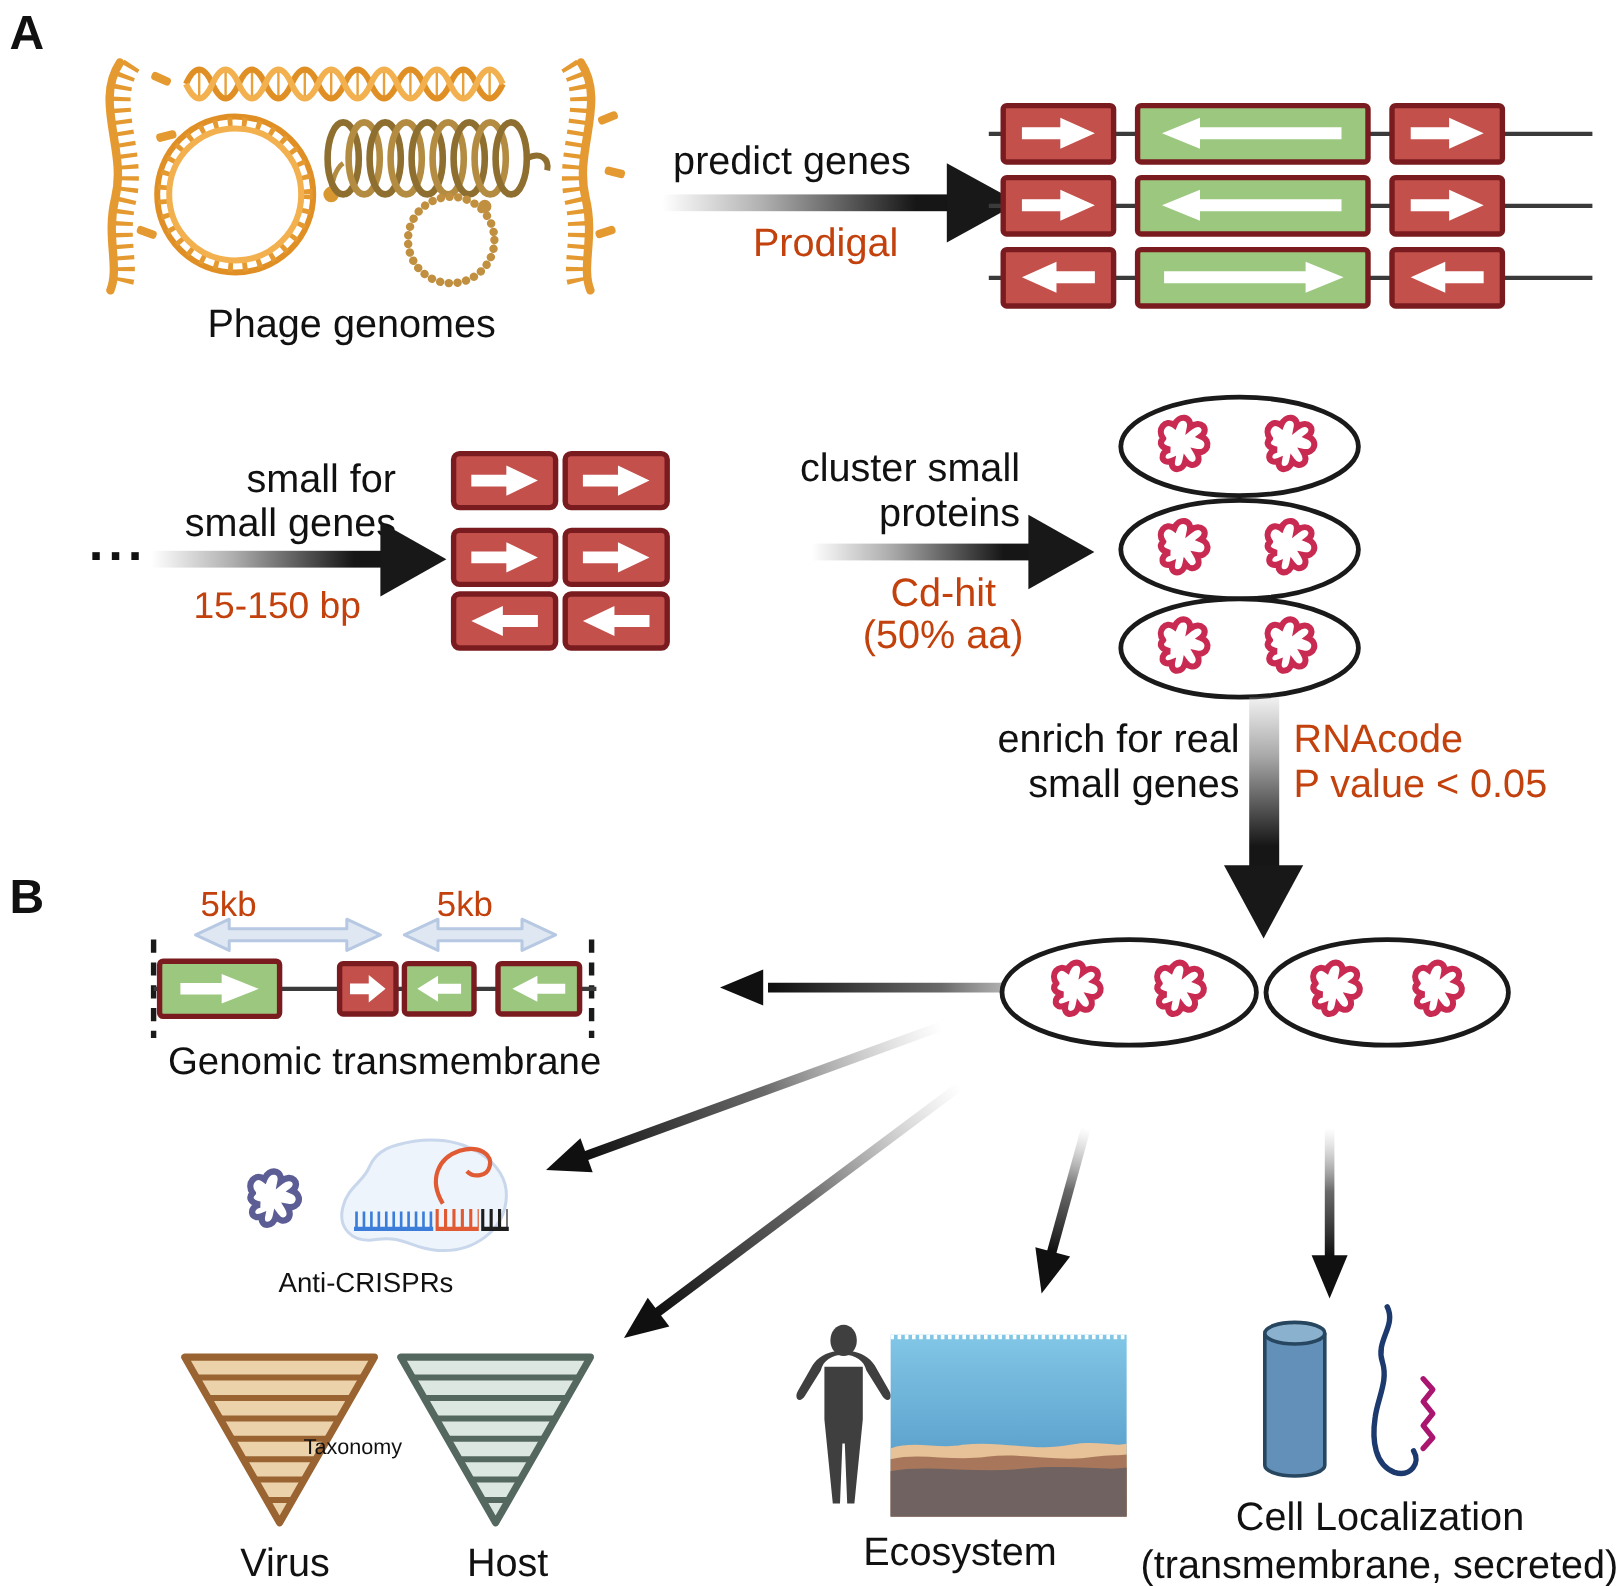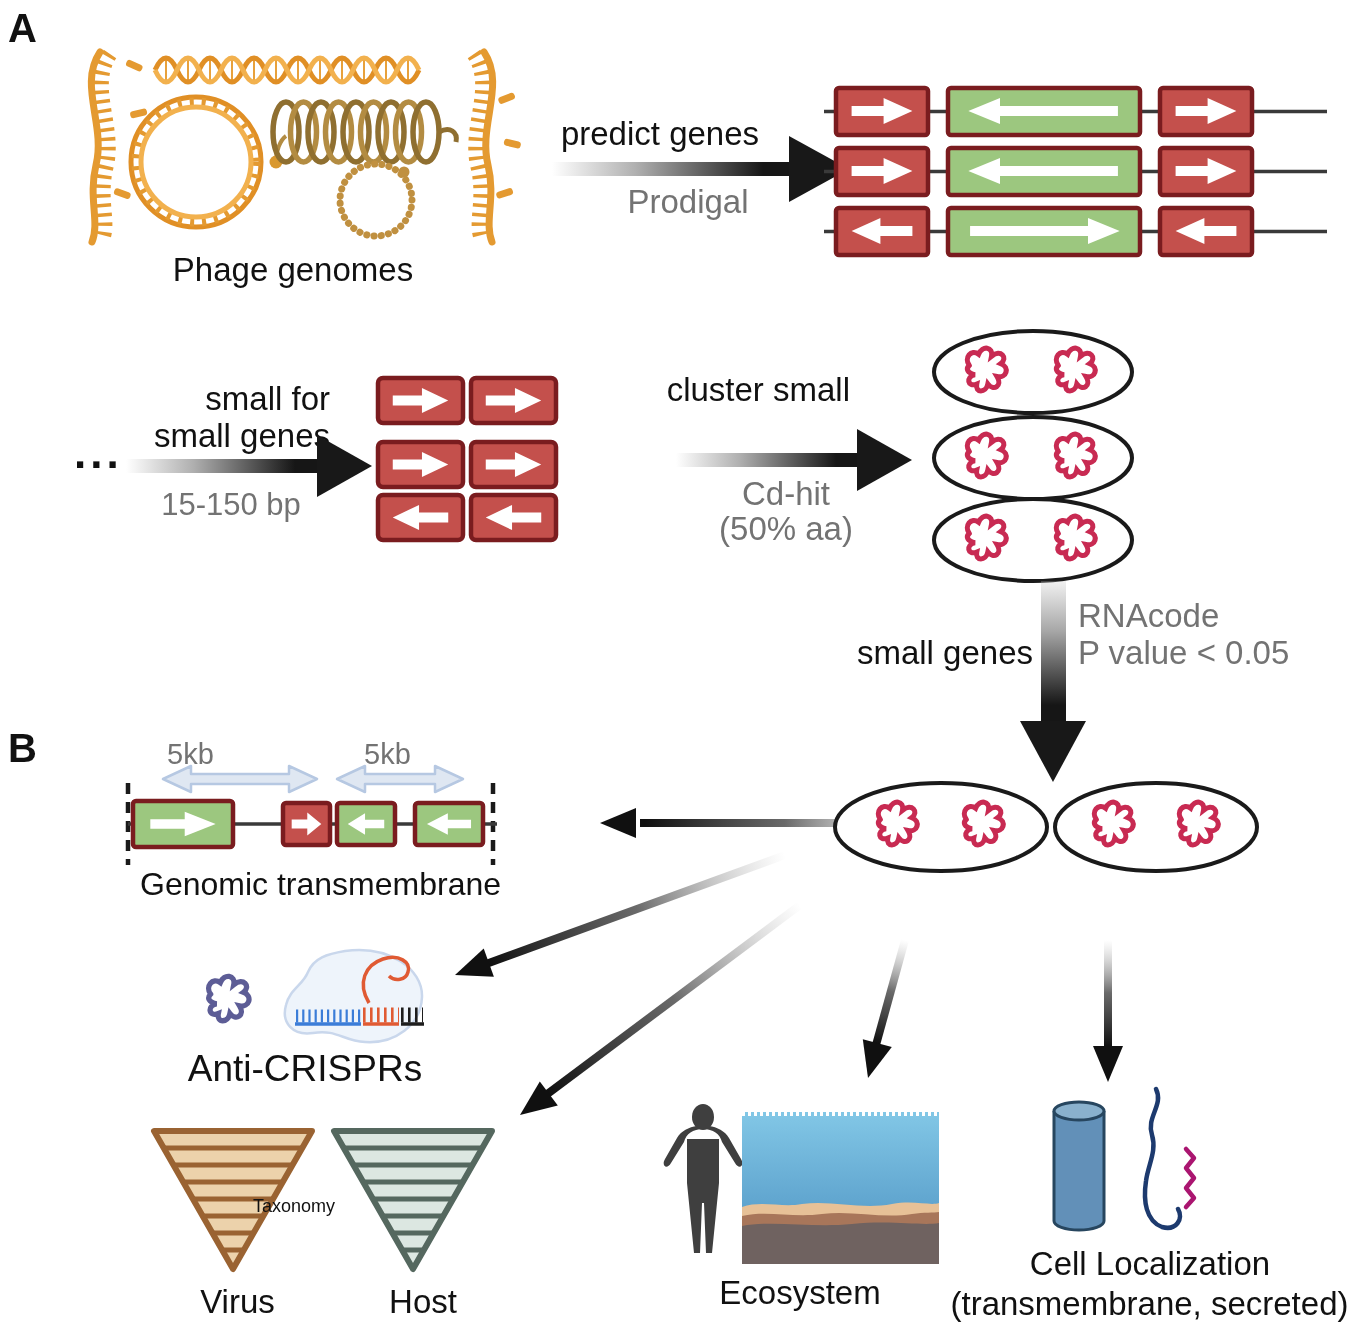--- a/index.html
+++ b/index.html
@@ -1,20 +1,20 @@
 <!DOCTYPE html>
 <html><head>
 <meta charset="utf-8">
 <style>
   html,body{margin:0;padding:0;background:#fff;}
   #fig{position:relative;width:1349px;height:1322px;background:#fff;overflow:hidden;
        font-family:"Liberation Sans","DejaVu Sans",sans-serif;color:#111;}
   .abs{position:absolute;}
   .lbl{font-size:33px;line-height:36px;white-space:nowrap;text-align:center;}
-  .gray{color:#737373;}
+  .gray{color:#c2410c;}
   .ctr{}
   .rgt{text-align:right;}
   .panel-letter{font-size:40px;font-weight:bold;}
   .shaft-r{height:14px;background:linear-gradient(to right,rgba(190,190,190,0),rgba(110,110,110,.55) 35%,#161616 88%);}
   .shaft-d{width:25px;background:linear-gradient(to bottom,rgba(200,200,200,.25),rgba(110,110,110,.6) 35%,#161616 88%);}
   .head-r{width:0;height:0;border-top:33px solid transparent;border-bottom:33px solid transparent;border-left:60px solid #181818;}
   .head-r.sm{border-top-width:31px;border-bottom-width:31px;border-left-width:55px;}
   .head-d{width:0;height:0;border-left:33px solid transparent;border-right:33px solid transparent;border-top:61px solid #181818;}
   svg{display:block;}
 </style>
@@ -213,20 +213,21 @@
       <rect x="97" y="70" width="85" height="45" rx="5" fill="#c4504c" stroke="#7a1c1f" stroke-width="4.5"></rect>
         <use href="#war" x="103" y="75" width="73" height="35"></use>
       <rect x="4" y="123" width="85" height="45" rx="5" fill="#c4504c" stroke="#7a1c1f" stroke-width="4.5"></rect>
         <use href="#wal" x="10" y="128" width="73" height="35"></use>
       <rect x="97" y="123" width="85" height="45" rx="5" fill="#c4504c" stroke="#7a1c1f" stroke-width="4.5"></rect>
         <use href="#wal" x="103" y="128" width="73" height="35"></use>
     </g>
   </svg>
 
   <div class="abs lbl rgt" style="left:650px;top:372px;width:200px">cluster small</div>
+  <div class="abs lbl rgt" style="left:650px;top:409px;width:200px">proteins</div>
   <div class="abs shaft-r" style="left:676px;top:453px;width:182px"></div>
   <div class="abs head-r sm" style="left:857px;top:429px"></div>
   <div class="abs lbl ctr gray" style="left:686px;top:476px;width:200px">Cd-hit</div>
   <div class="abs lbl ctr gray" style="left:686px;top:511px;width:200px">(50% aa)</div>
 
   <svg class="abs" style="left:920px;top:325px" width="230" height="262" viewBox="0 0 230 262">
     <g fill="#fff" stroke="#1a1a1a" stroke-width="4">
       <ellipse cx="113" cy="47" rx="99" ry="41"></ellipse>
       <ellipse cx="113" cy="133" rx="99" ry="41"></ellipse>
       <ellipse cx="113" cy="215" rx="99" ry="41"></ellipse>
@@ -236,20 +237,21 @@
         <use href="#sq" x="129" y="20" width="52" height="52"></use>
       <use href="#sq" x="40" y="106" width="52" height="52"></use>
         <use href="#sq" x="129" y="106" width="52" height="52"></use>
       <use href="#sq" x="40" y="188" width="52" height="52"></use>
         <use href="#sq" x="129" y="188" width="52" height="52"></use>
     </g>
   </svg>
 
   <div class="abs shaft-d" style="left:1041px;top:581px;height:141px"></div>
   <div class="abs head-d" style="left:1020px;top:721px"></div>
+  <div class="abs lbl rgt" style="left:790px;top:598px;width:243px">enrich for real</div>
   <div class="abs lbl rgt" style="left:790px;top:635px;width:243px">small genes</div>
   <div class="abs lbl gray" style="left:1078px;top:598px">RNAcode</div>
   <div class="abs lbl gray" style="left:1078px;top:635px">P value &lt; 0.05</div>
 
   <div class="abs panel-letter" style="left:8px;top:726px">B</div>
 
   <svg class="abs" style="left:825px;top:778px" width="448" height="100" viewBox="0 0 448 100">
     <g fill="#fff" stroke="#1a1a1a" stroke-width="4">
       <ellipse cx="116" cy="49" rx="106" ry="44"></ellipse>
       <ellipse cx="331" cy="49" rx="101" ry="44"></ellipse>
@@ -295,21 +297,21 @@
     <g stroke="#e05a33" fill="none">
       <line x1="170" y1="70" x2="206" y2="70" stroke-width="15" stroke-dasharray="2.6 4.4"></line>
       <line x1="170" y1="79" x2="206" y2="79" stroke-width="3.5"></line>
       <path d="M176,58 C164,38 172,20 190,14 C206,9 218,17 215,27 C213,35 202,37 196,31" stroke-width="3.5"></path>
     </g>
     <g stroke="#1d1d1d">
       <line x1="208" y1="70" x2="230" y2="70" stroke-width="15" stroke-dasharray="2.6 4.4"></line>
       <line x1="208" y1="79" x2="231" y2="79" stroke-width="3.5"></line>
     </g>
   </svg>
-  <div class="abs lbl ctr" style="left:180px;top:1051px;width:250px;font-size:37px">Anti-CRISPRs</div>
+  <div class="abs lbl ctr" style="left:180px;top:1051px;width:250px;font-size:23px">Anti-CRISPRs</div>
 
   <svg class="abs" style="left:148px;top:1126px" width="170" height="150" viewBox="0 0 170 150">
     <defs>
         <clipPath id="triL">
           <polygon points="6,5 164,5 85,143"></polygon>
         </clipPath>
       </defs>
     <polygon points="6,5 164,5 85,143" fill="#ecd2ab"></polygon>
     <g clip-path="url(#triL)" stroke="#9a6332" stroke-width="5">
       <line x1="0" y1="22" x2="170" y2="22"></line>

